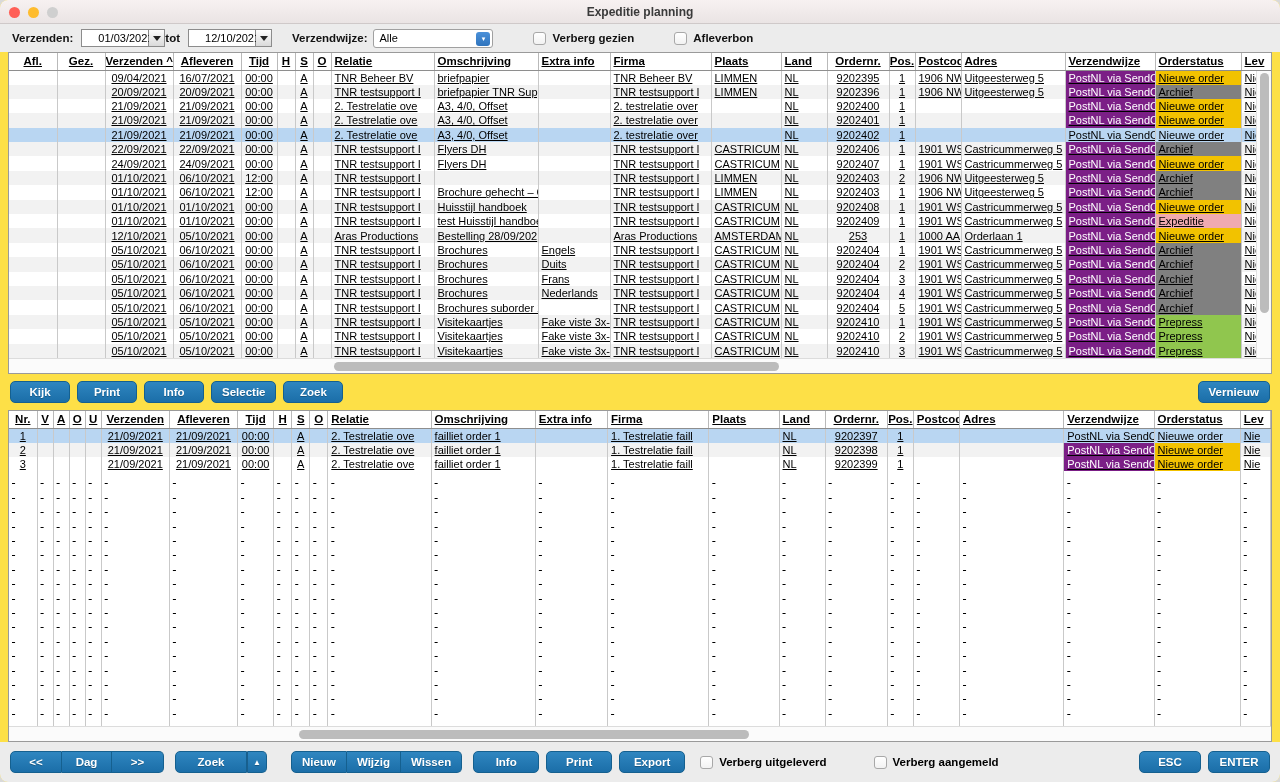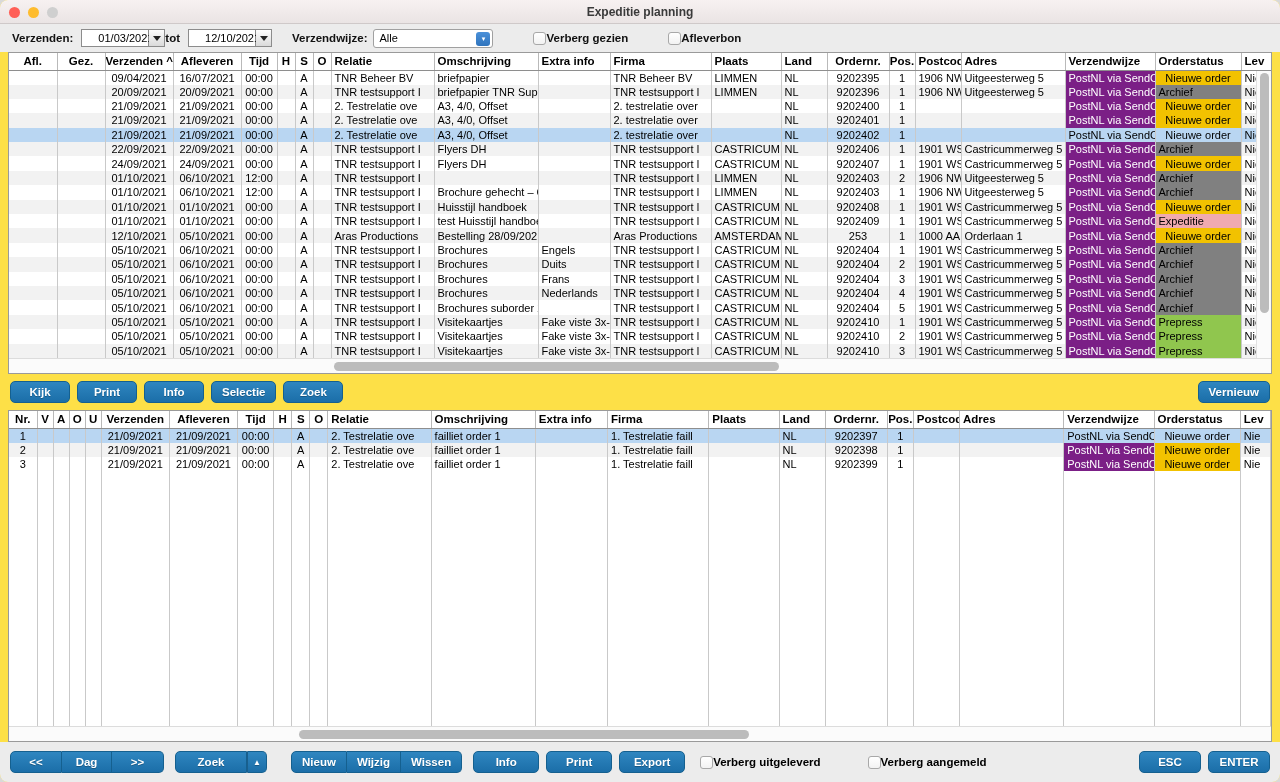--- a/index.html
+++ b/index.html
@@ -103,21 +103,21 @@
   .combo .cbtn {
     position: absolute; right: 2px; top: 2px;
     width: 14px; height: 14px;
     border-radius: 3px;
     background: linear-gradient(#4a90d9, #2f74bd);
     color: #fff;
     font-size: 7px;
     text-align: center; line-height: 14px;
   }
   .chk-wrap {
-    display: inline-flex; align-items: center; 
+    display: inline-flex; align-items: center; gap: 6px;
     font-weight: bold; font-size: 11.5px;
   }
   .chk {
     width: 13px; height: 13px;
     border: 1px solid #a8a8a8;
     border-radius: 3px;
     background: linear-gradient(#ffffff, #f2f2f2);
   }
 
   
@@ -129,20 +129,21 @@
     overflow: hidden;
   }
   #grid-top-wrap { flex: 0 0 322px; height: 322px; }
   #grid-bot-wrap { flex: 1 1 auto; }
 
   table.grid {
     border-collapse: collapse;
     table-layout: fixed;
     width: 1262px;
     font-size: 11px;
+    text-decoration: underline;
   }
   table.grid th {
     background: #fff;
     font-size: 11.5px;
     font-weight: bold;
     color: #000;
     text-align: left;
     height: 17px;
     padding: 0 3px;
     border-right: 1px solid #b9b9b9;
@@ -161,21 +162,21 @@
     line-height: 14px;
   }
   table.grid td.c { text-align: center; padding: 0; }
   tr.odd  td { background: #ffffff; }
   tr.even td { background: #f2f2f2; }
   tr.sel  td { background: #b9d6f2 !important; }
   tr.sel td.st, tr.sel td.vw { background: #b9d6f2 !important; color: #000 !important; }
 
   td.vw { background: #7b1f86 !important; color: #fff !important; }
   td.st { color: #000; }
-  .st-nieuwe { background: #f2c200 !important; text-align: center; }
+  .st-nieuwe { background: #f2c200 !important; }
   .st-archief { background: #808080 !important; }
   .st-expeditie { background: #f0aab0 !important; }
   .st-prepress { background: #90c64e !important; }
   td.red { color: #ff2b17; }
 
   
   .hscroll {
     position: absolute; left: 0; right: 0; bottom: 0;
     height: 15px; background: #fbfbfb;
     border-top: 1px solid #dcdcdc;

